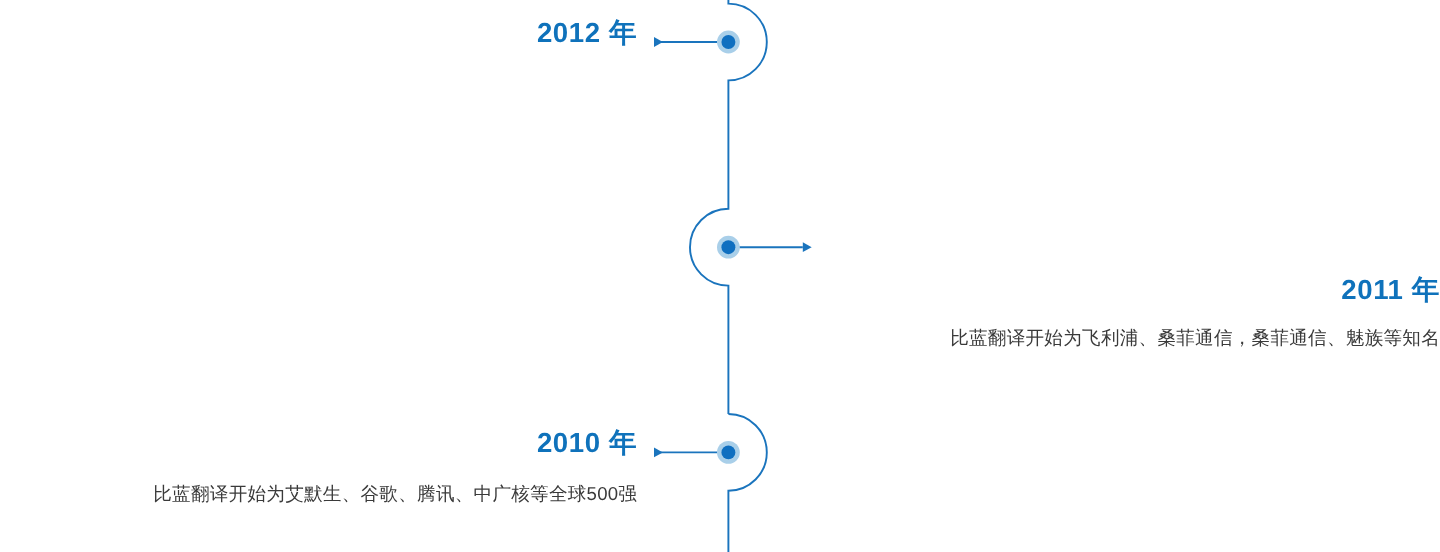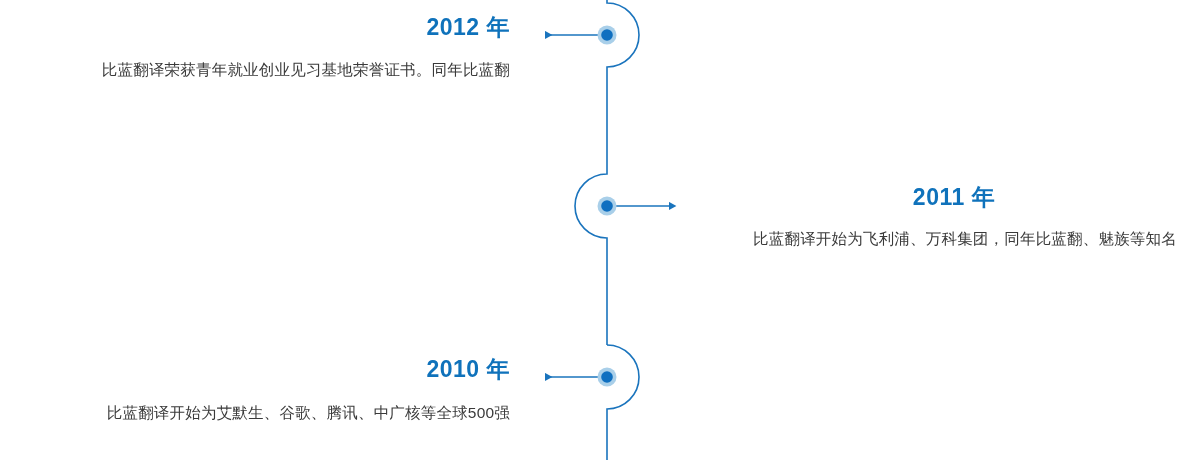--- a/index.html
+++ b/index.html
@@ -25,23 +25,25 @@
     height: 460px;
     pointer-events: none;
   }
 
   
   .entry {
     position: absolute;
   }
   .entry-left {
     text-align: right;
+    padding-left: 21px;
   }
   .entry-right {
-    text-align: center;
+    text-align: right;
+    margin-top: 44px;
   }
   .year-label {
     font-size: 23px;
     font-weight: bold;
     color: #0f72bb;
     letter-spacing: 0.5px;
     line-height: 1;
     white-space: nowrap;
   }
   .entry-body {
@@ -109,28 +111,27 @@
       <g>
         <circle cx="607" cy="377" r="9.5" fill="#a9cfe9"></circle>
         <circle cx="607" cy="377" r="5.8" fill="#0f6fc0"></circle>
       </g>
     </g>
   </svg>
 
   <div class="entry entry-left" id="entry-2012">
     <div class="year-label">2012 年</div>
     <div class="entry-body">
-      <span class="body-line">比蓝翻译荣获青年就业创业见习基地荣誉证书。同年比蓝翻</span>
     </div>
   </div>
 
   <div class="entry entry-right" id="entry-2011">
     <div class="year-label">2011 年</div>
     <div class="entry-body">
-      <span class="body-line indent">比蓝翻译开始为飞利浦、万科集团，同年比蓝翻、魅族等知名</span>
+      <span class="body-line indent">比蓝翻译开始为飞利浦、桑菲通信，桑菲通信、魅族等知名</span>
     </div>
   </div>
 
   <div class="entry entry-left" id="entry-2010">
     <div class="year-label">2010 年</div>
     <div class="entry-body">
       <span class="body-line">比蓝翻译开始为艾默生、谷歌、腾讯、中广核等全球500强</span>
     </div>
   </div>
 

